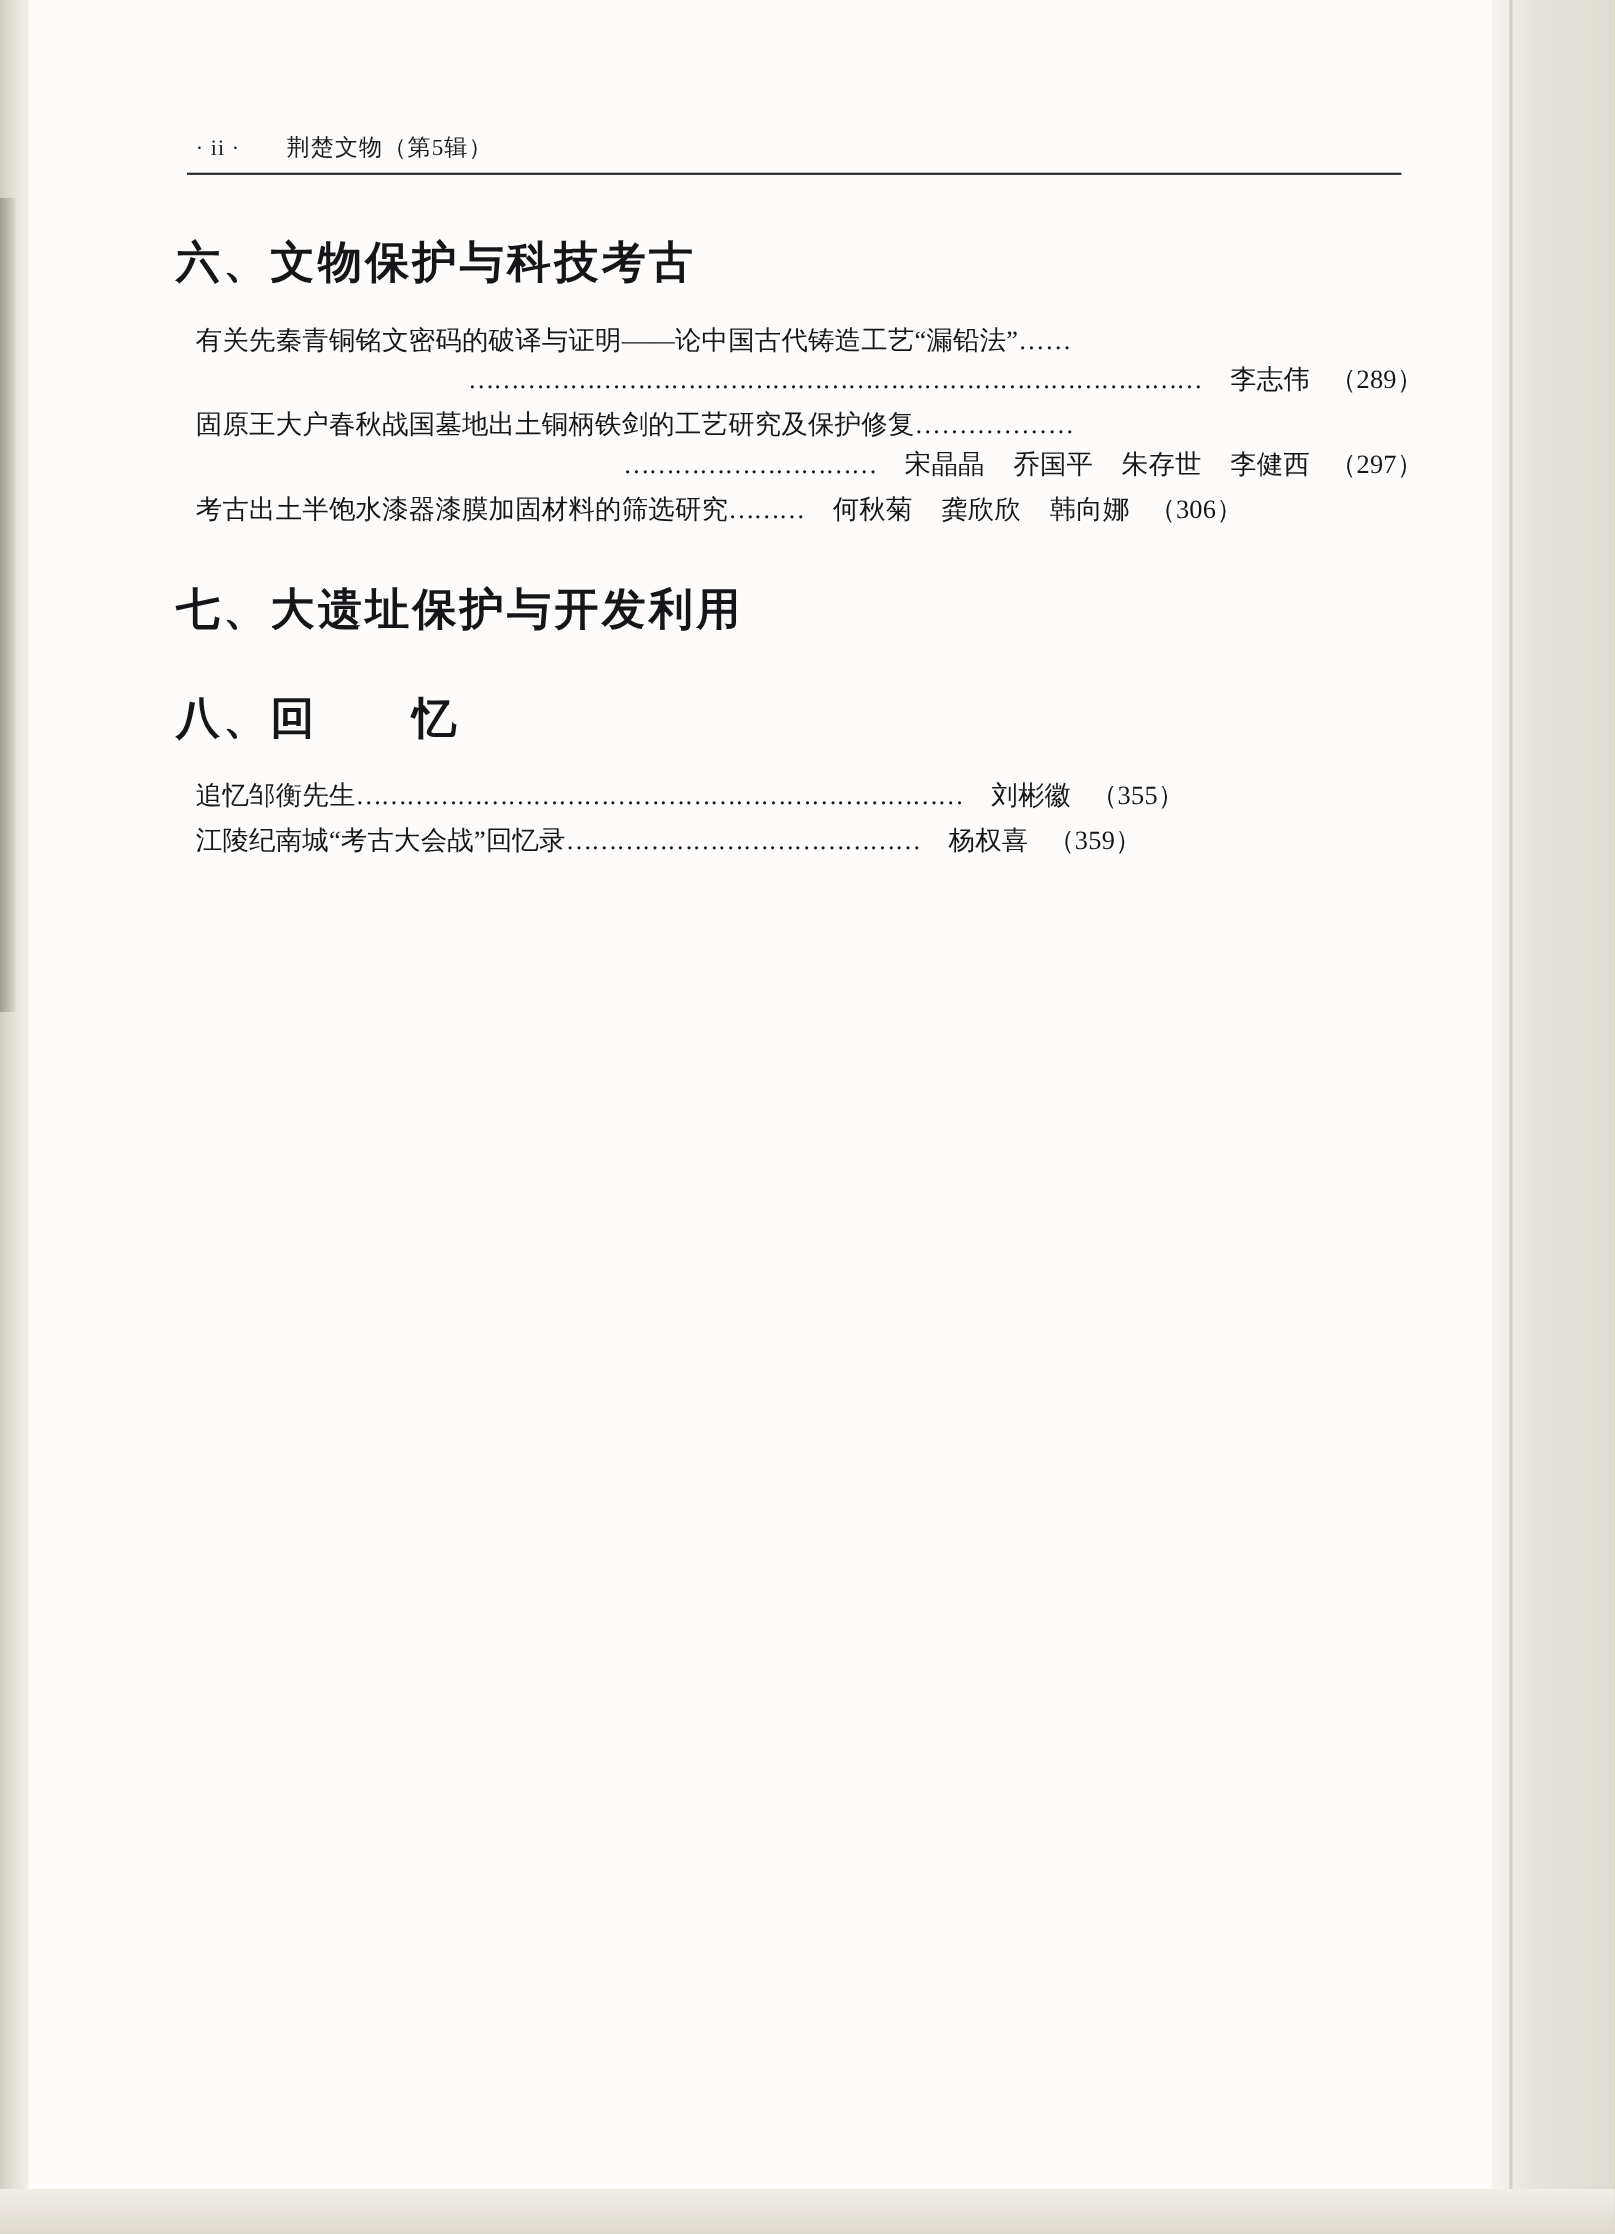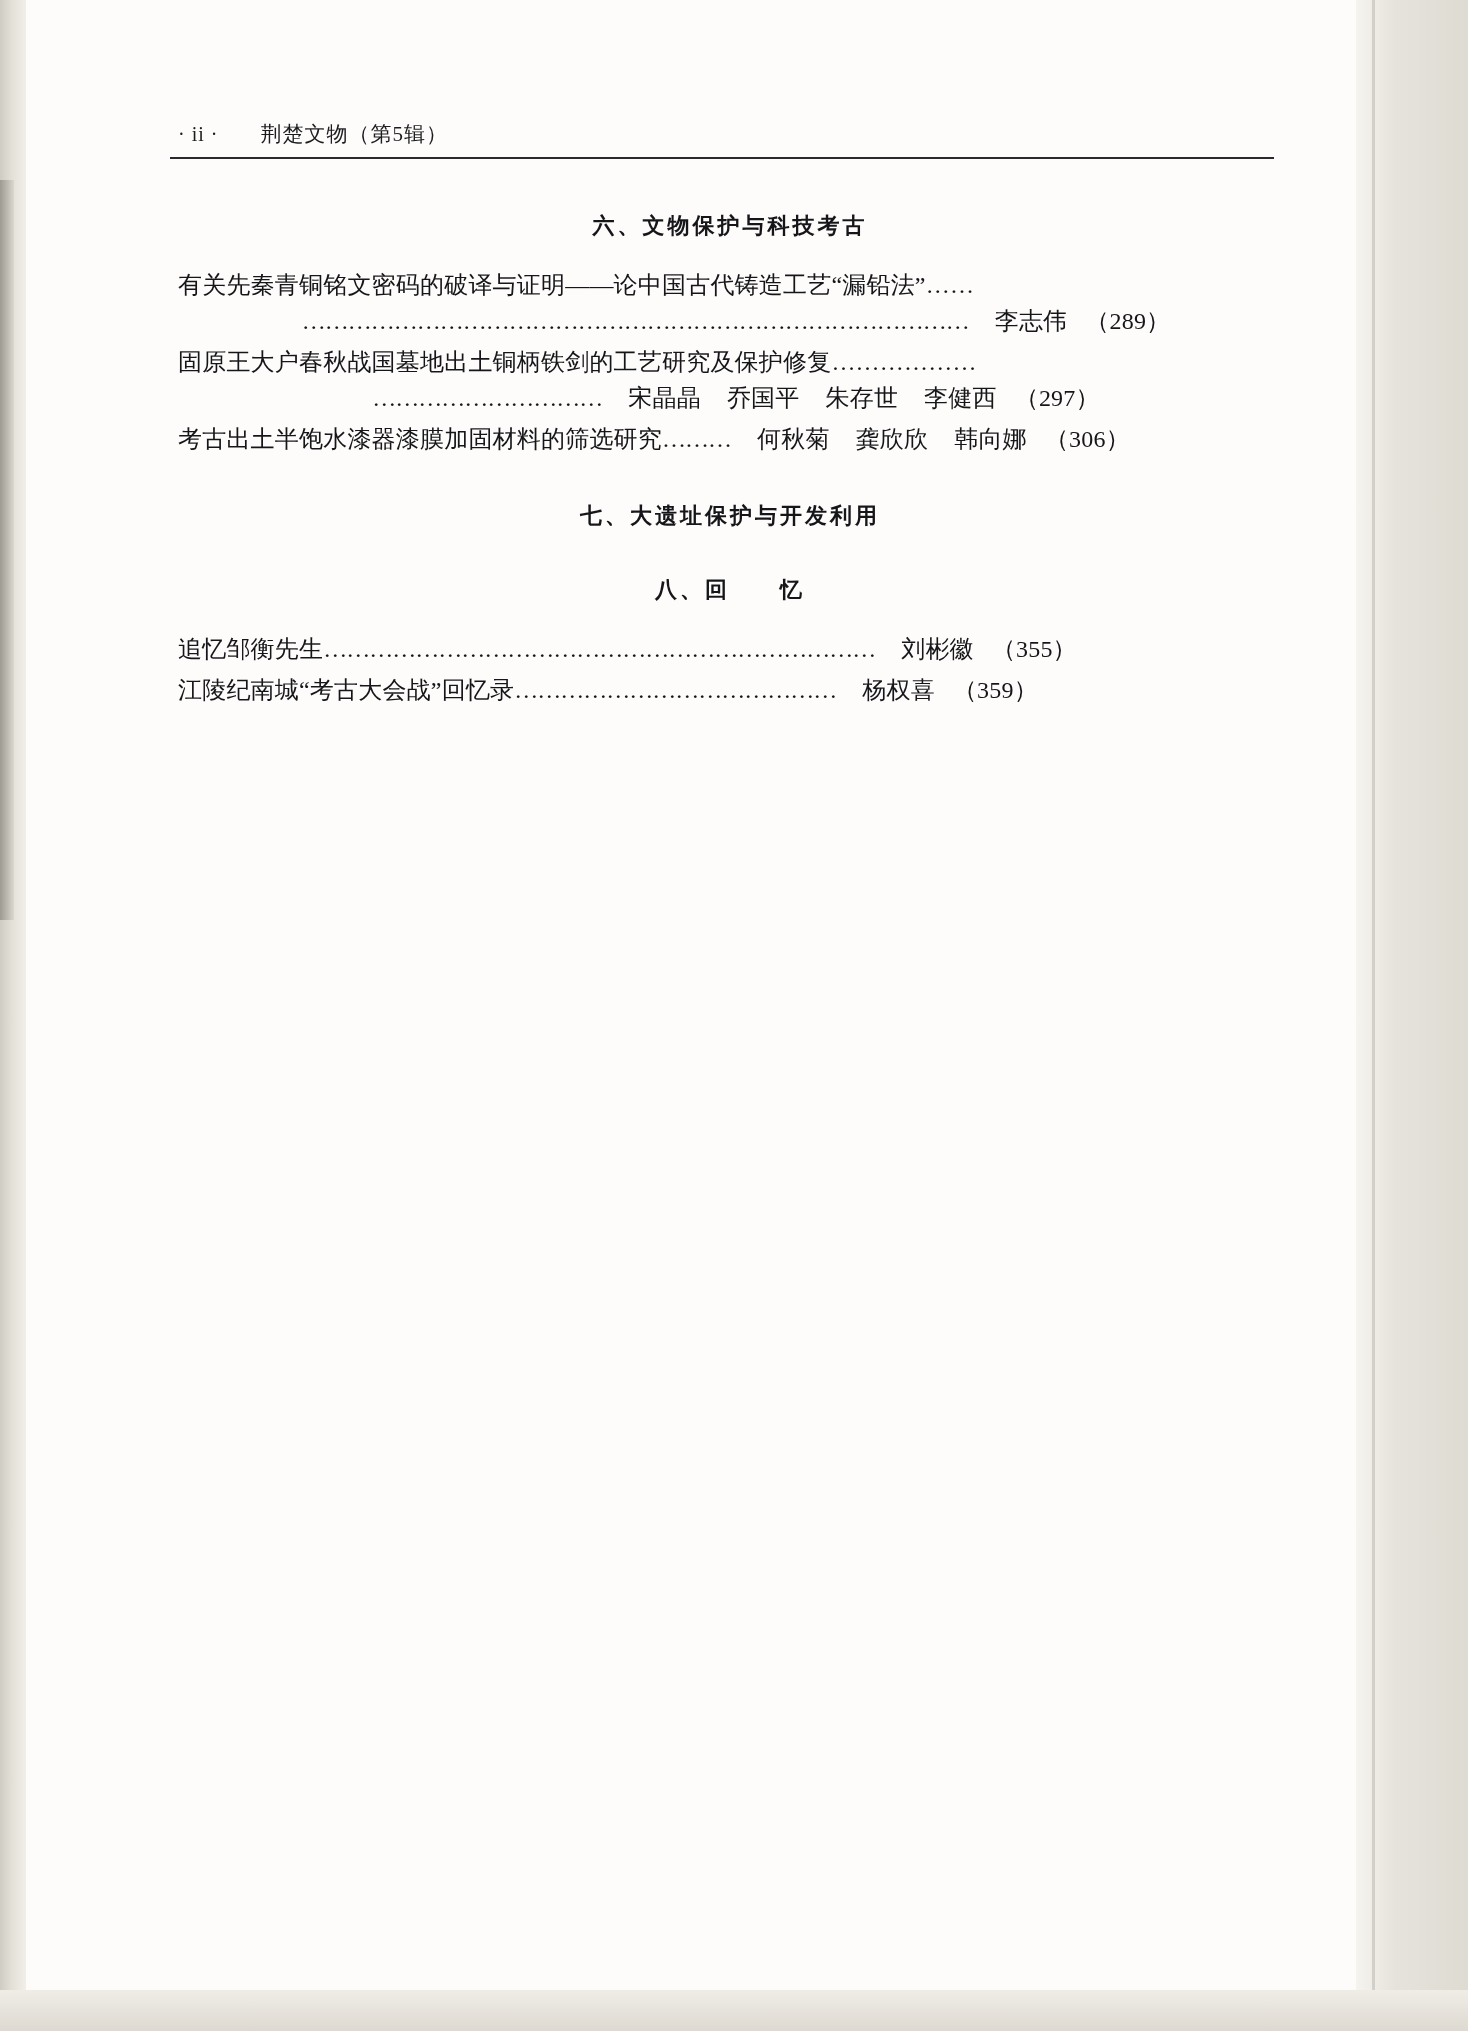--- a/index.html
+++ b/index.html
@@ -104,42 +104,41 @@
   .rule {
     margin-top: 9px;
     height: 2px;
     background: #2a2a2e;
     width: 1104px;
     margin-left: 10px;
   }
 
   
   h2.sec {
-    text-align: center;
-    font-size: 22px;
+    font-size: 40px;
     font-weight: bold;
     letter-spacing: 3px;
     margin: 44px 0 26px 0;
     font-family: "DejaVu Sans", "Liberation Sans", sans-serif;
   }
   h2.sec.first { margin-top: 52px; }
   h2.sec.spaced { letter-spacing: 3px; }
 
   
   .entry {
     font-size: 24px;
     line-height: 1.52;
     margin: 0 0 4px 0;
     padding-left: 18px;
     letter-spacing: 0.2px;
     white-space: nowrap;
   }
   .entry .wrap2 {
     display: block;
-    text-align: center;
+    text-align: right;
     padding-right: 6px;
   }
   .leader { letter-spacing: -1px; }
   .author { margin-left: 26px; }
   .page-no { margin-left: 18px; }
 </style>
 </head>
 <body>
 
 <div class="scan">

